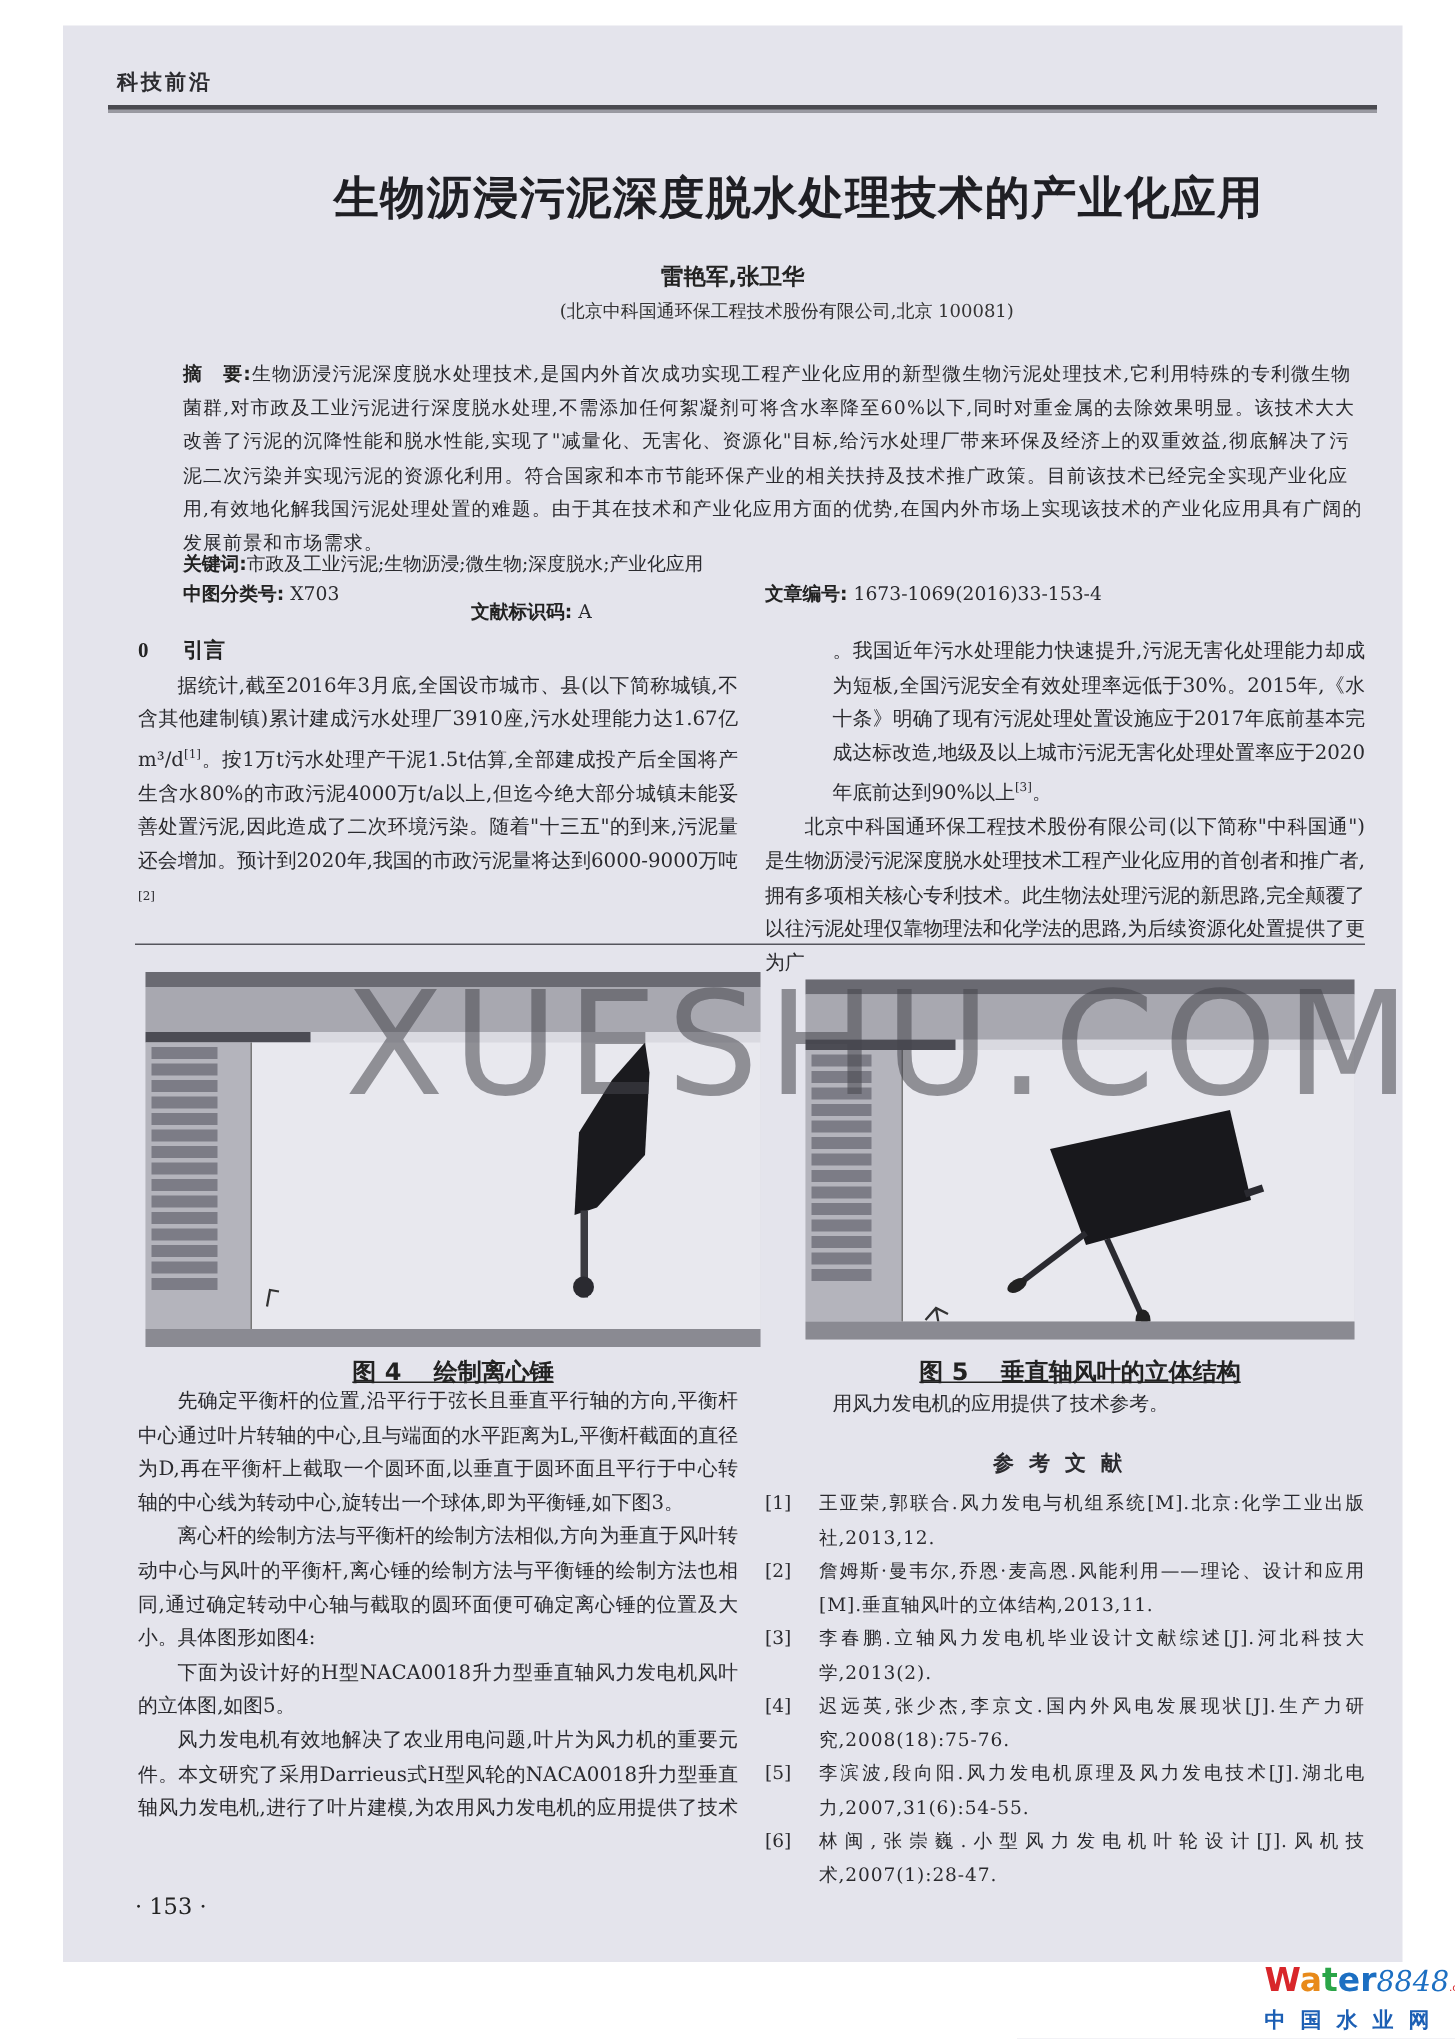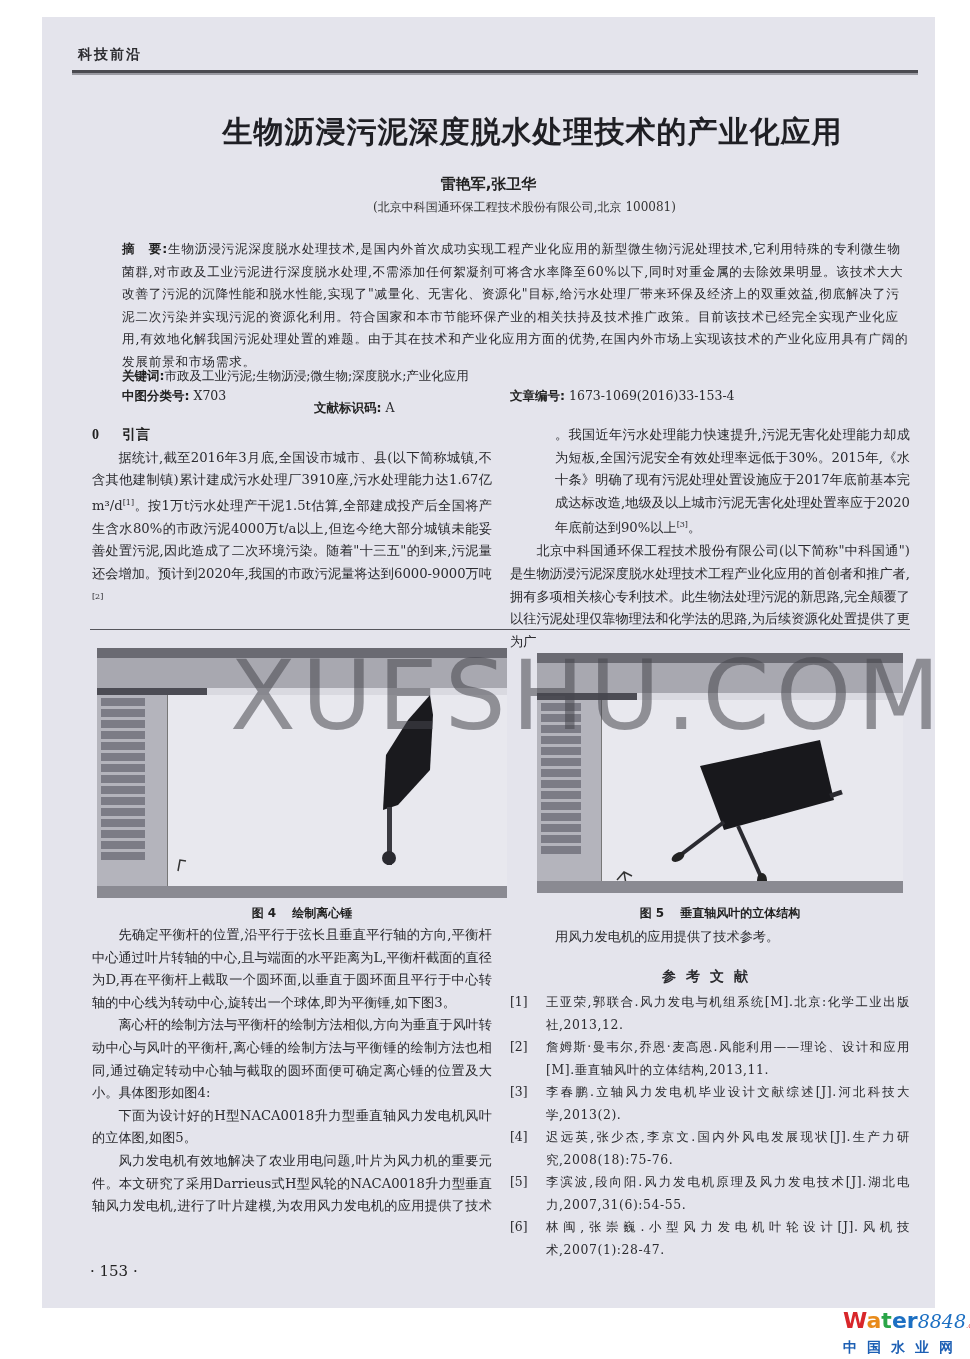--- a/index.html
+++ b/index.html
@@ -58,22 +58,22 @@
   .fig4 { left: 97px; top: 648px; width: 410px; height: 250px; }
   .fig5 { left: 537px; top: 653px; width: 366px; height: 240px; }
   .cad-titlebar { position: absolute; left: 0; top: 0; right: 0; height: 10px; background: #6a6a72; }
   .cad-toolbar { position: absolute; left: 0; top: 10px; right: 0; height: 30px; background: #a8a8b0; }
   .cad-tabs { position: absolute; left: 0; top: 40px; width: 110px; height: 7px; background: #4c4c54; }
   .cad-tree { position: absolute; left: 0; top: 47px; width: 70px; bottom: 12px; background: #b4b4bc; border-right: 1px solid #777; }
   .cad-tree .ti { height: 8px; margin: 3px 4px; background: #7c7c86; width: 44px; }
   .cad-canvas { position: absolute; left: 71px; top: 47px; right: 0; bottom: 12px; background: #e8e8ee; }
   .cad-status { position: absolute; left: 0; right: 0; bottom: 0; height: 12px; background: #8a8a92; }
   .fig-caption {
-    font-family: "DejaVu Sans", sans-serif; font-weight: bold; font-size: 12px; color: #222;
-    text-align: center; white-space: pre;
+    font-family: "DejaVu Sans", sans-serif; font-weight: bold; font-size: 16px; color: #222;
+    text-align: center; white-space: pre; text-decoration: underline;
   }
   .cap4 { left: 97px; width: 410px; top: 905px; }
   .cap5 { left: 537px; width: 366px; top: 905px; }
   .col-left-bot { left: 92px; top: 924px; width: 400px; }
   .col-right-bot { left: 510px; top: 926px; width: 400px; }
   .ref-title {
     text-align: center; font-family: "DejaVu Sans", sans-serif; font-weight: bold;
     font-size: 14px; letter-spacing: 10px; margin: 16px 0 4px 0;
   }
   .refs { font-size: 12.4px; line-height: 22.5px; color: #2a2a2e; }

